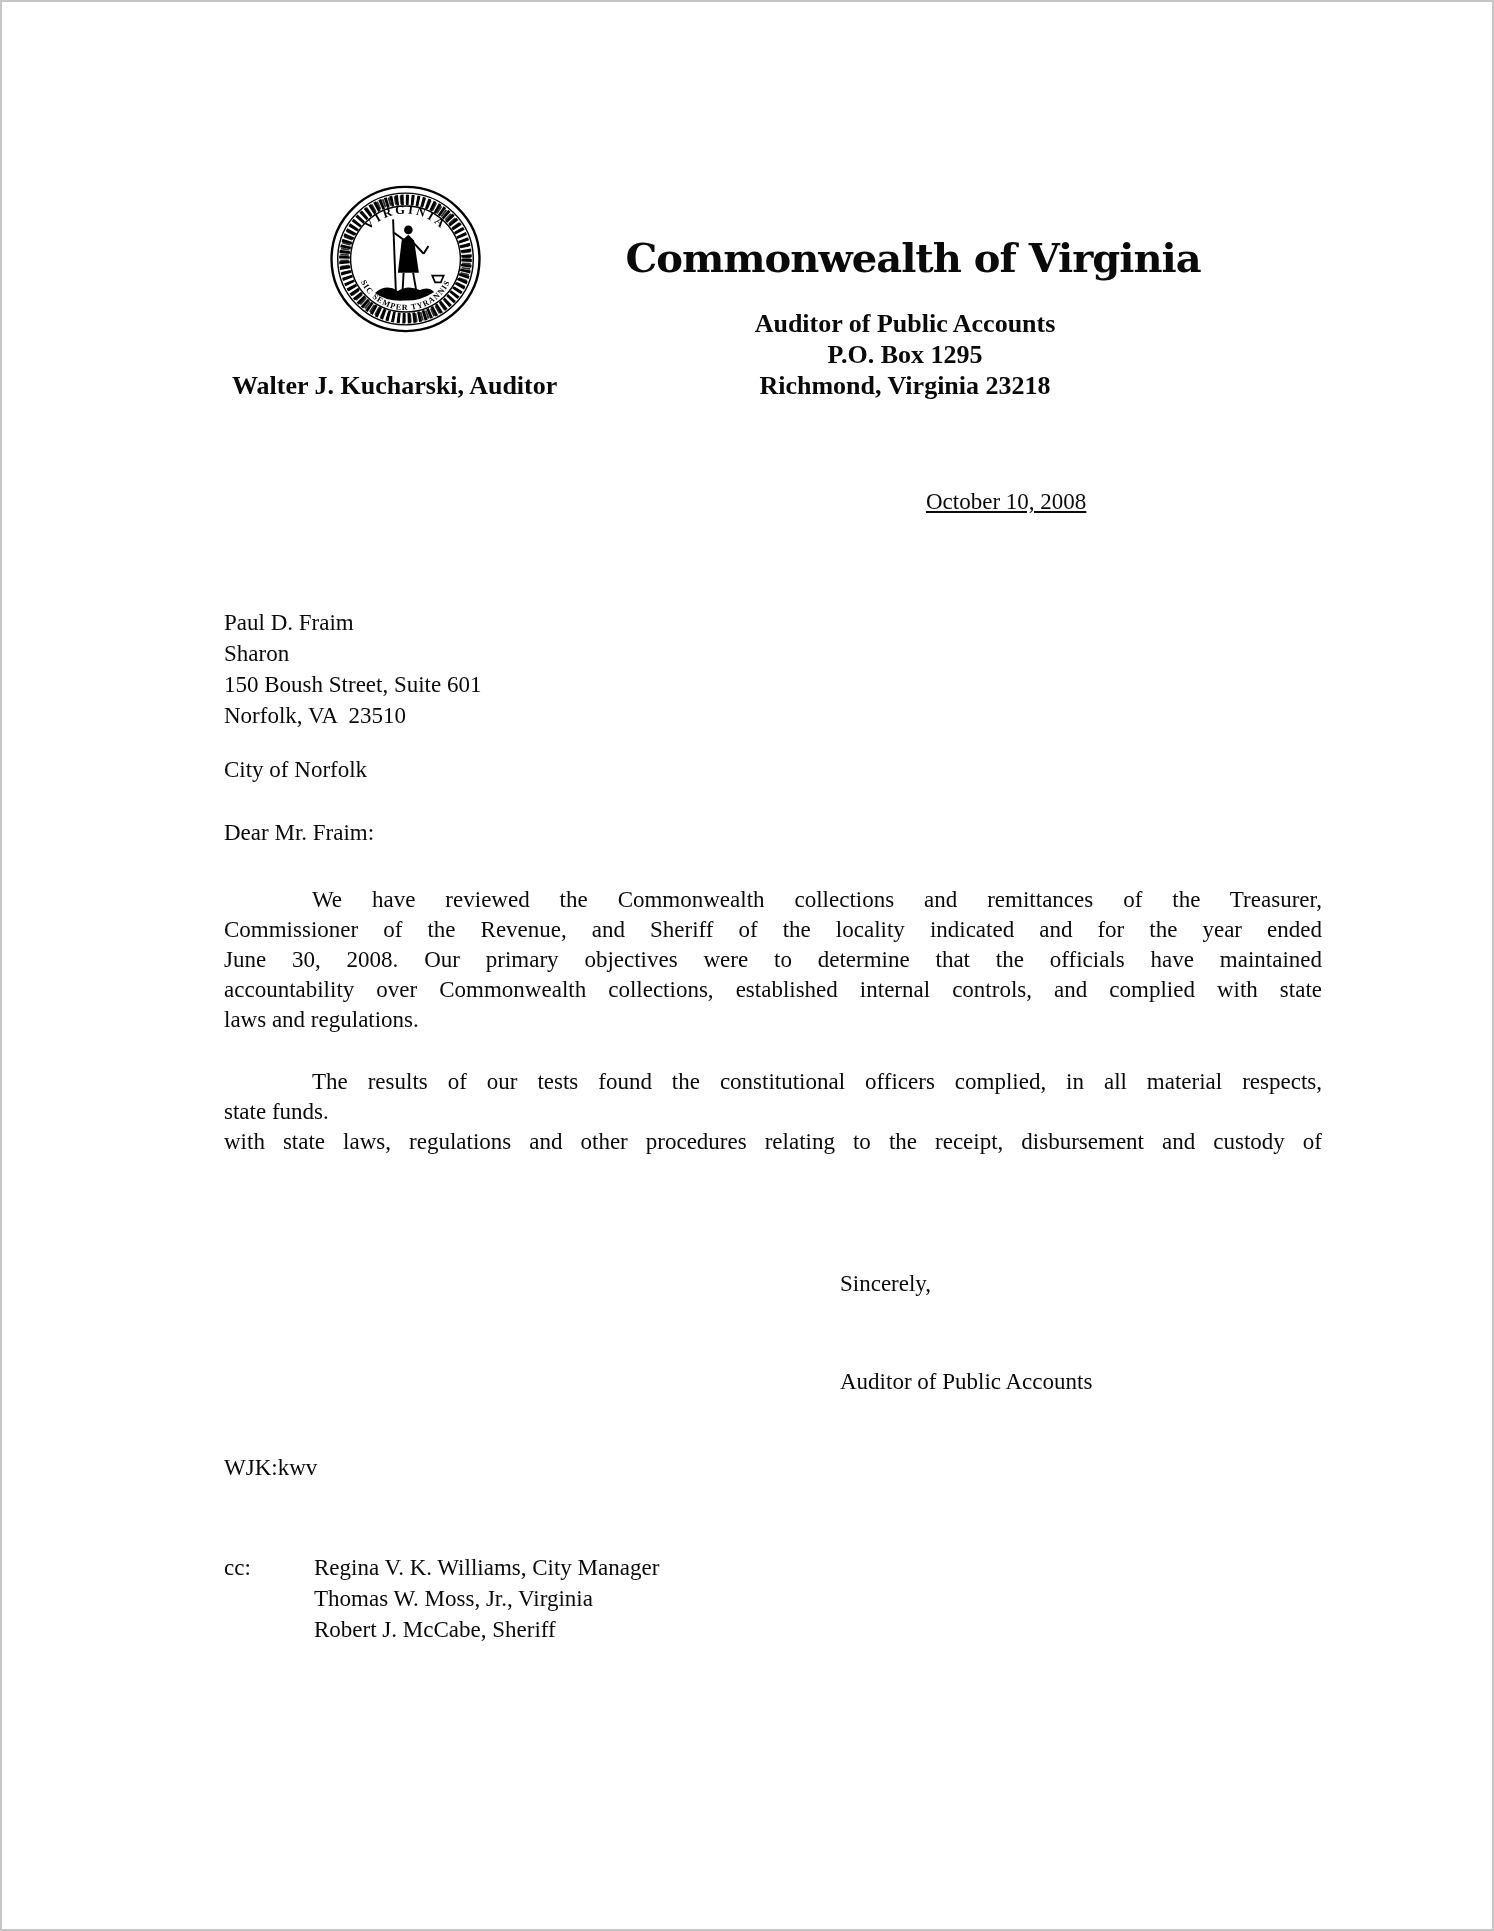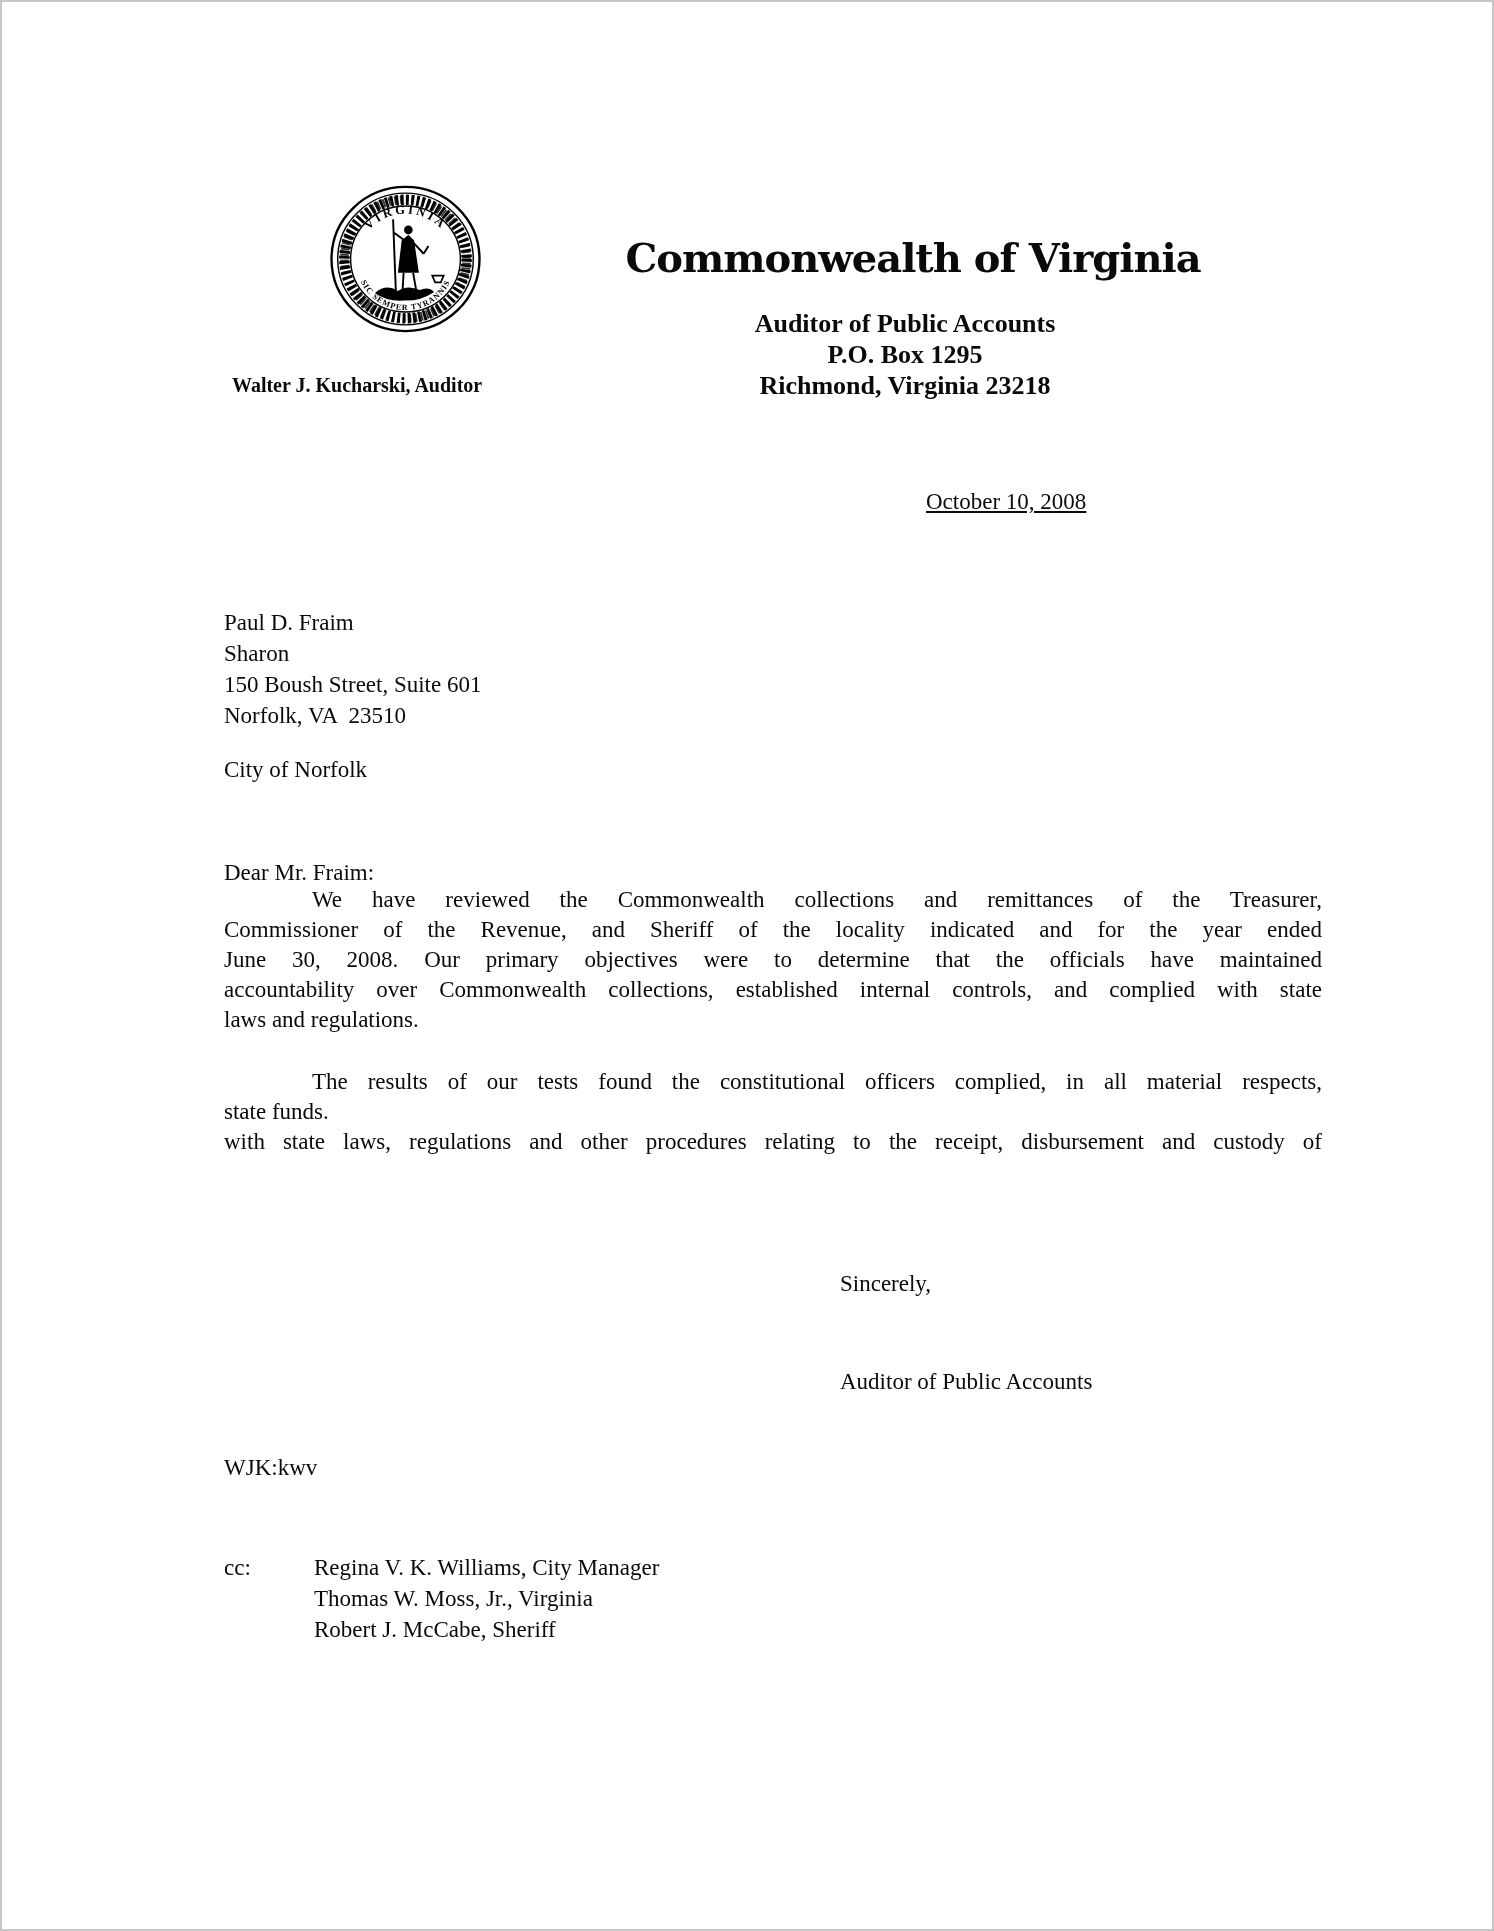--- a/index.html
+++ b/index.html
@@ -27,30 +27,30 @@
     white-space:nowrap;
     text-align:center;
   }
   .hdr-addr {
     position:absolute; left:0; top:306px; width:726px;
     font-weight:bold; font-size:26px; line-height:31px;
     text-align:center;
   }
   .hdr-auditor {
     left:230px; top:368px;
-    font-weight:bold; font-size:20px; line-height:31px;
+    font-weight:bold; font-size:26px; line-height:31px;
     white-space:pre;
   }
 
   
   .body-txt { font-size:23px; }
   .date-line   { left:924px; top:487px; white-space:pre;text-decoration:underline; }
   .recipient   { left:222px; top:605px; }
   .locality    { left:222px; top:755px; white-space:pre; }
-  .salutation  { left:222px; top:858px; white-space:pre;font-family:Liberation Serif, serif; }
+  .salutation  { left:222px; top:818px; white-space:pre;font-family:Liberation Serif, serif; }
   .paras       { left:222px; top:883px; width:1098px; }
   .closing     { left:838px; top:1269px; white-space:pre; }
   .sig-title   { left:838px; top:1367px; white-space:pre; }
   .reference   { left:222px; top:1453px; white-space:pre; }
   .cc-block    { left:222px; top:1550px; }
   .cc-label    { position:absolute; left:0; top:0; white-space:pre; }
   .cc-list     { padding-left:90px; }
 
   .tline { line-height:31px; white-space:pre; }
 

